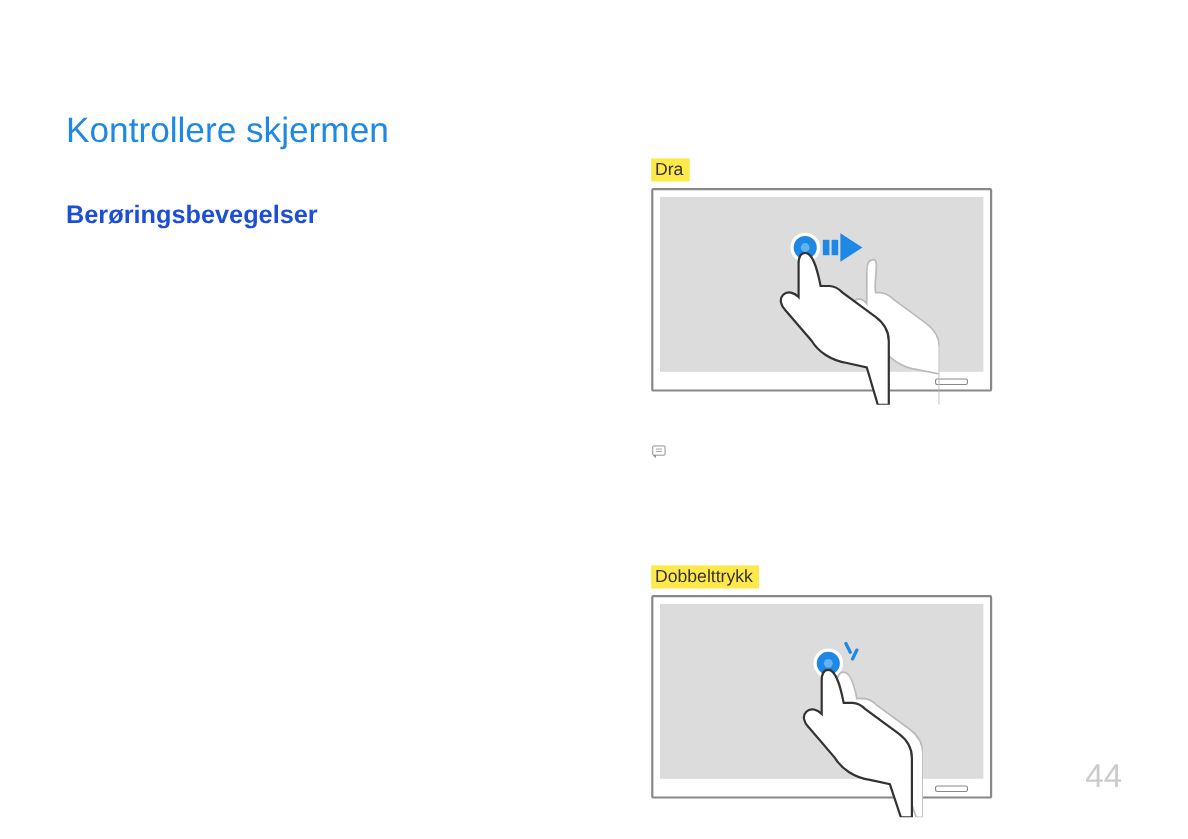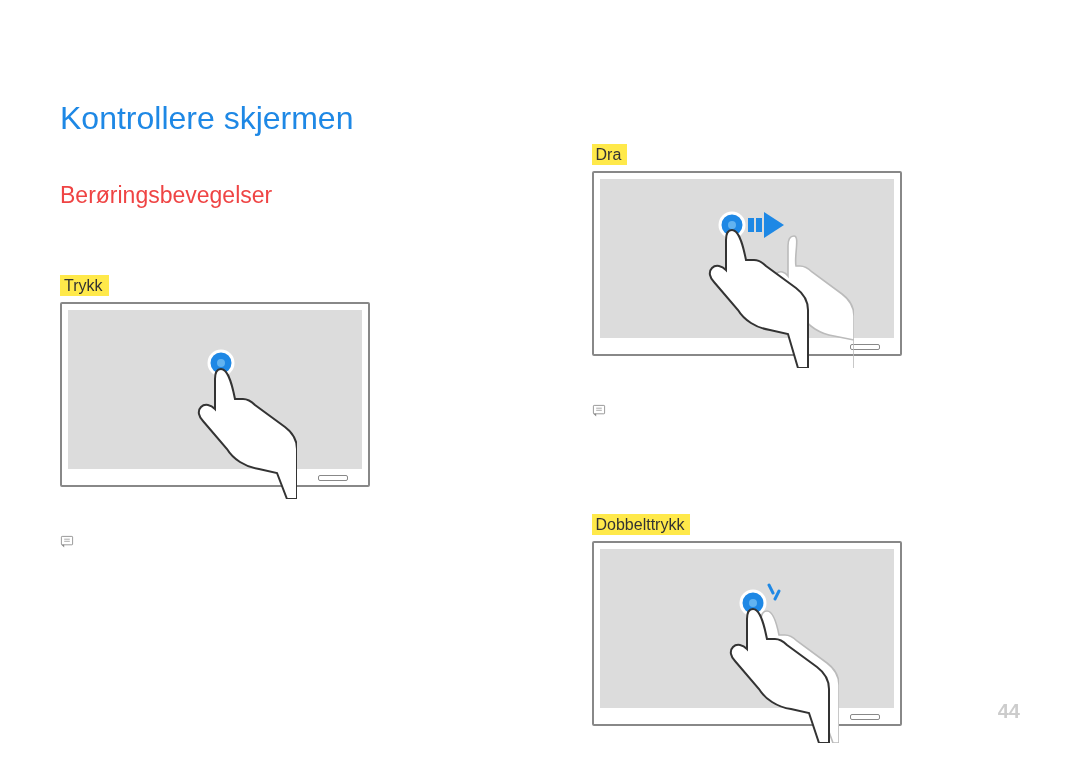--- a/index.html
+++ b/index.html
@@ -27,22 +27,22 @@
     flex-direction: column;
   }
   h1.title {
     font-size: 32px;
     font-weight: 300;
     color: #1e88e5;
     margin-bottom: 45px;
   }
   h2.subtitle {
     font-size: 23px;
-    font-weight: 400;
-    color: #ef4444;
+    font-weight: 700;
+    color: #1d4ed8;
     margin-bottom: 10px;
   }
   .gesture-label {
     display: inline-block;
     background: #ffe94a;
     color: #333;
     font-size: 16px;
     font-weight: 300;
     padding: 2px 6px 1px 4px;
     margin-bottom: 6px;
@@ -93,64 +93,38 @@
   .note-icon {
     width: 14px;
     height: 14px;
     flex-shrink: 0;
     margin-top: 2px;
   }
   .page-number {
     position: absolute;
     bottom: 40px;
     right: 60px;
-    font-size: 20px;
+    font-size: 30px;
     color: #ccc;
-    font-weight: 700;
+    font-weight: 400;
   }
   .gesture-block { margin-bottom: 22px; }
   .spacer1 { height: 12px; }
 </style>
 </head>
 <body>
 
 <div class="page">
   <div class="columns">
 
     <div class="col">
       <h1 class="title">Kontrollere skjermen</h1>
       <h2 class="subtitle">Berøringsbevegelser</h2>
       <div class="spacer1"></div>
 
-      <div class="gesture-block">
-        <span class="gesture-label">Trykk</span>
-        <div class="screen">
-          <div class="screen-inner"></div>
-          <div class="screen-btn"></div>
-          <div class="hand" style="left:115px; top:45px;">
-            <svg width="120" height="150" viewBox="0 0 120 150">
-
-              <circle cx="44" cy="14" r="12" fill="#1e88e5" stroke="#fff" stroke-width="3"></circle>
-              <circle cx="44" cy="14" r="4" fill="#62b3f0"></circle>
-
-              <path d="M44 20 C40 20 38 24 38 30 L38 60 C34 56 28 54 24 58 C20 62 22 68 26 72 L50 100 C56 110 68 118 82 120 L100 124 L110 150 L120 150 L120 100 C120 92 116 84 108 78 L78 56 C74 52 70 50 66 50 L58 50 C56 40 52 20 44 20 Z" fill="#ffffff" stroke="#333" stroke-width="2"></path>
-            </svg>
-          </div>
-        </div>
-        <div class="desc"></div>
-        <div class="note">
-          <svg class="note-icon" viewBox="0 0 20 20">
-            <rect x="2" y="2" width="16" height="12" rx="1" fill="none" stroke="#888" stroke-width="1.2"></rect>
-            <line x1="6" y1="6" x2="14" y2="6" stroke="#888" stroke-width="1"></line>
-            <line x1="6" y1="9" x2="14" y2="9" stroke="#888" stroke-width="1"></line>
-            <path d="M2 14 L6 18 L6 14 Z" fill="#888"></path>
-          </svg>
-          <span></span>
-        </div>
-      </div>
     </div>
 
     <div class="col">
 
       <div class="gesture-block">
         <span class="gesture-label">Dra</span>
         <div class="screen">
           <div class="screen-inner"></div>
           <div class="screen-btn"></div>
           <div class="hand" style="left:90px; top:35px;">

